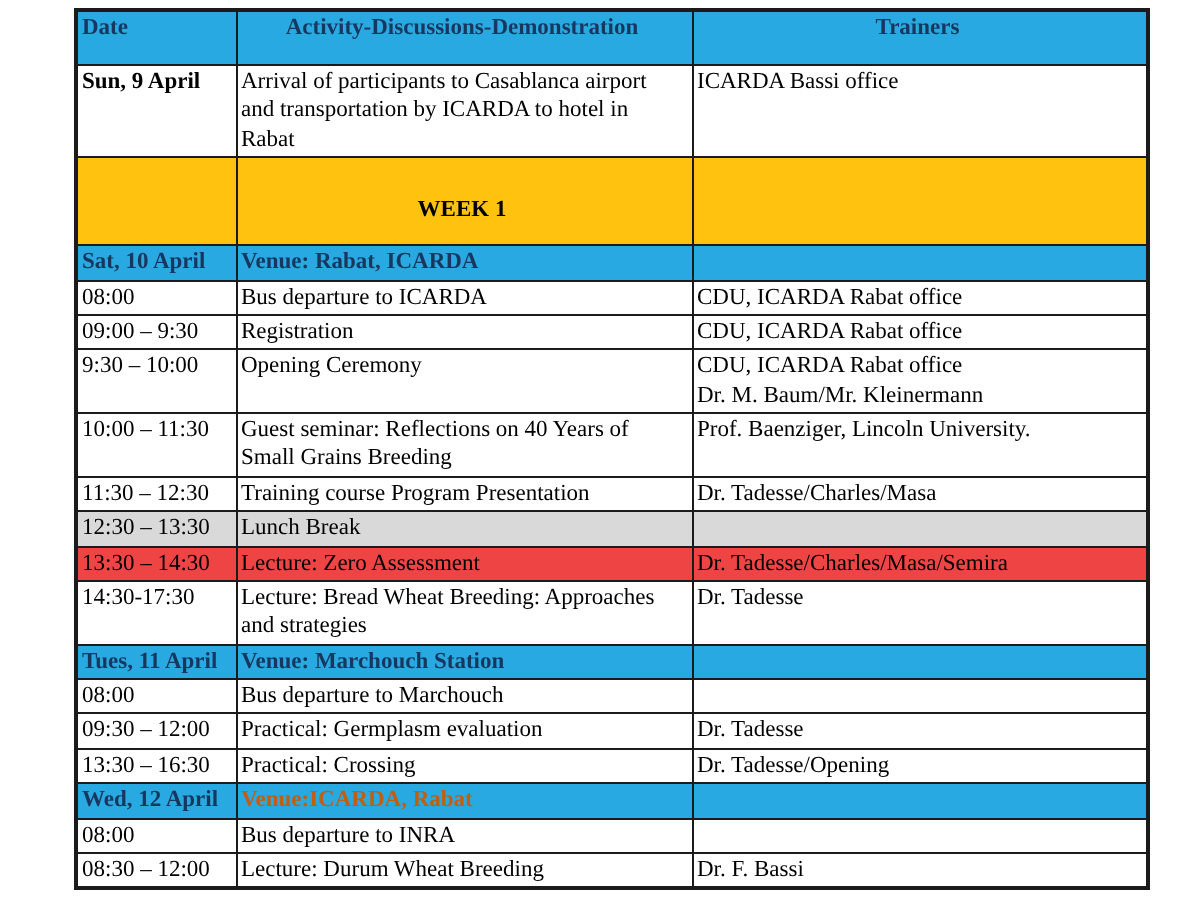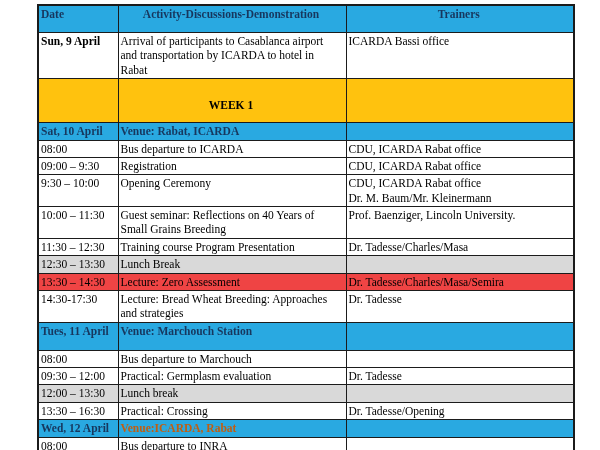--- a/index.html
+++ b/index.html
@@ -116,39 +116,34 @@
         <tr style="height: 15px; background: #ef4444;">
           <td>13:30 – 14:30</td>
           <td>Lecture: Zero Assessment</td>
           <td>Dr. Tadesse/Charles/Masa/Semira</td>
         </tr>
         <tr style="height: 30px; background: rgb(255, 255, 255);">
           <td>14:30-17:30</td>
           <td>Lecture: Bread Wheat Breeding: Approaches and strategies</td>
           <td>Dr. Tadesse</td>
         </tr>
-        <tr style="height: 28px; background: rgb(41, 169, 225);">
+        <tr style="height: 17px; background: rgb(41, 169, 225);">
           <td class="bold" style="color: rgb(23, 55, 94);">Tues, 11 April</td>
           <td class="bold" style="color: rgb(23, 55, 94);">Venue: Marchouch Station</td>
           <td></td>
         </tr>
         <tr style="height: 15px; background: rgb(255, 255, 255);">
           <td>08:00</td>
           <td>Bus departure to Marchouch</td>
           <td></td>
         </tr>
         <tr style="height: 15px; background: rgb(255, 255, 255);">
           <td>09:30 – 12:00</td>
           <td>Practical: Germplasm evaluation</td>
           <td>Dr. Tadesse</td>
-        </tr>
-        <tr style="height: 15px; background: rgb(217, 217, 217);">
-          <td>12:00 – 13:30</td>
-          <td>Lunch break</td>
-          <td></td>
         </tr>
         <tr style="height: 15px; background: rgb(255, 255, 255);">
           <td>13:30 – 16:30</td>
           <td>Practical: Crossing</td>
           <td>Dr. Tadesse/Opening</td>
         </tr>
         <tr style="height: 17px; background: rgb(41, 169, 225);">
           <td class="bold" style="color: rgb(23, 55, 94);">Wed, 12 April</td>
           <td class="bold" style="color: rgb(192, 94, 17);">Venue:ICARDA, Rabat</td>
           <td></td>

